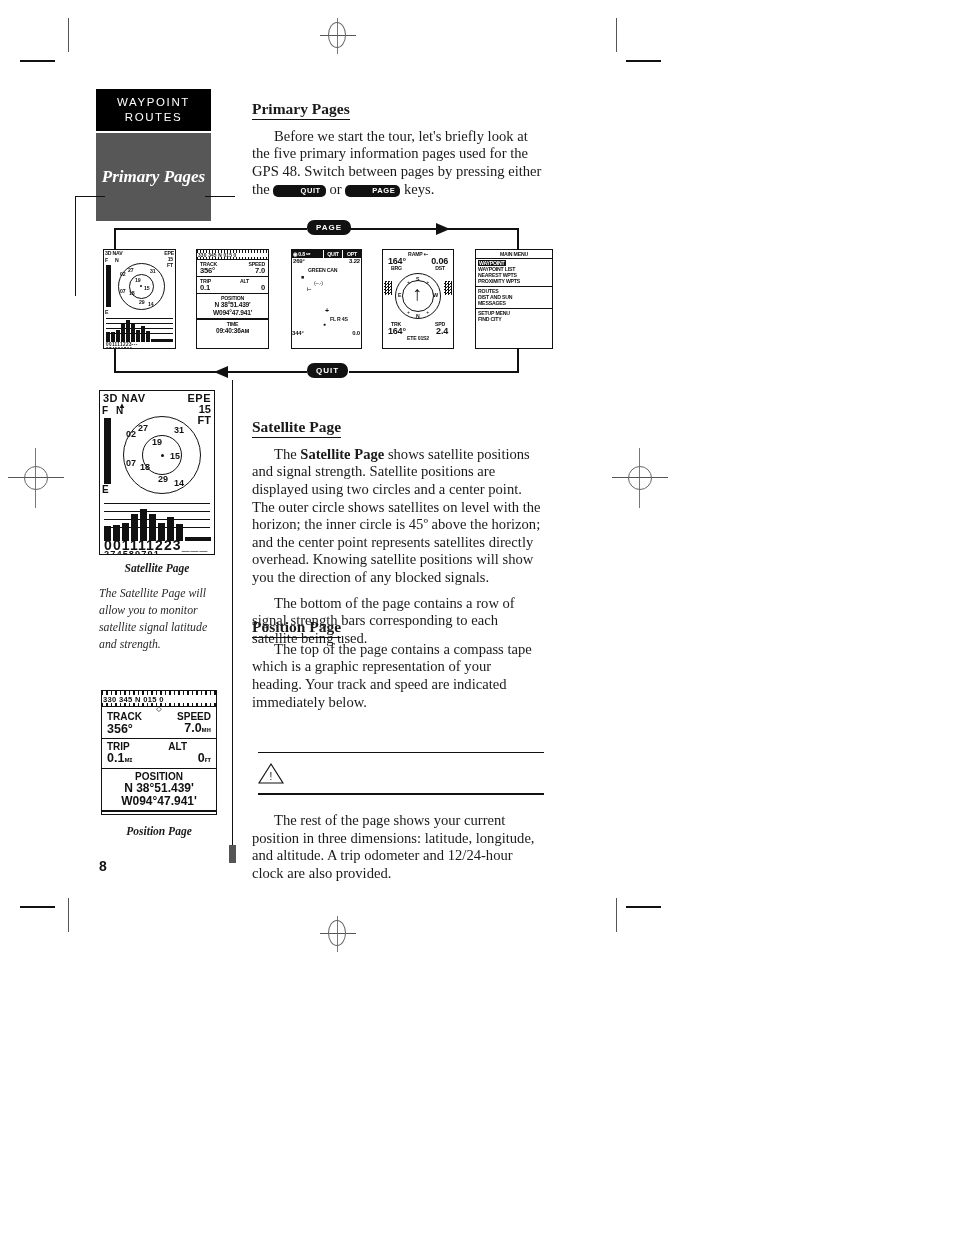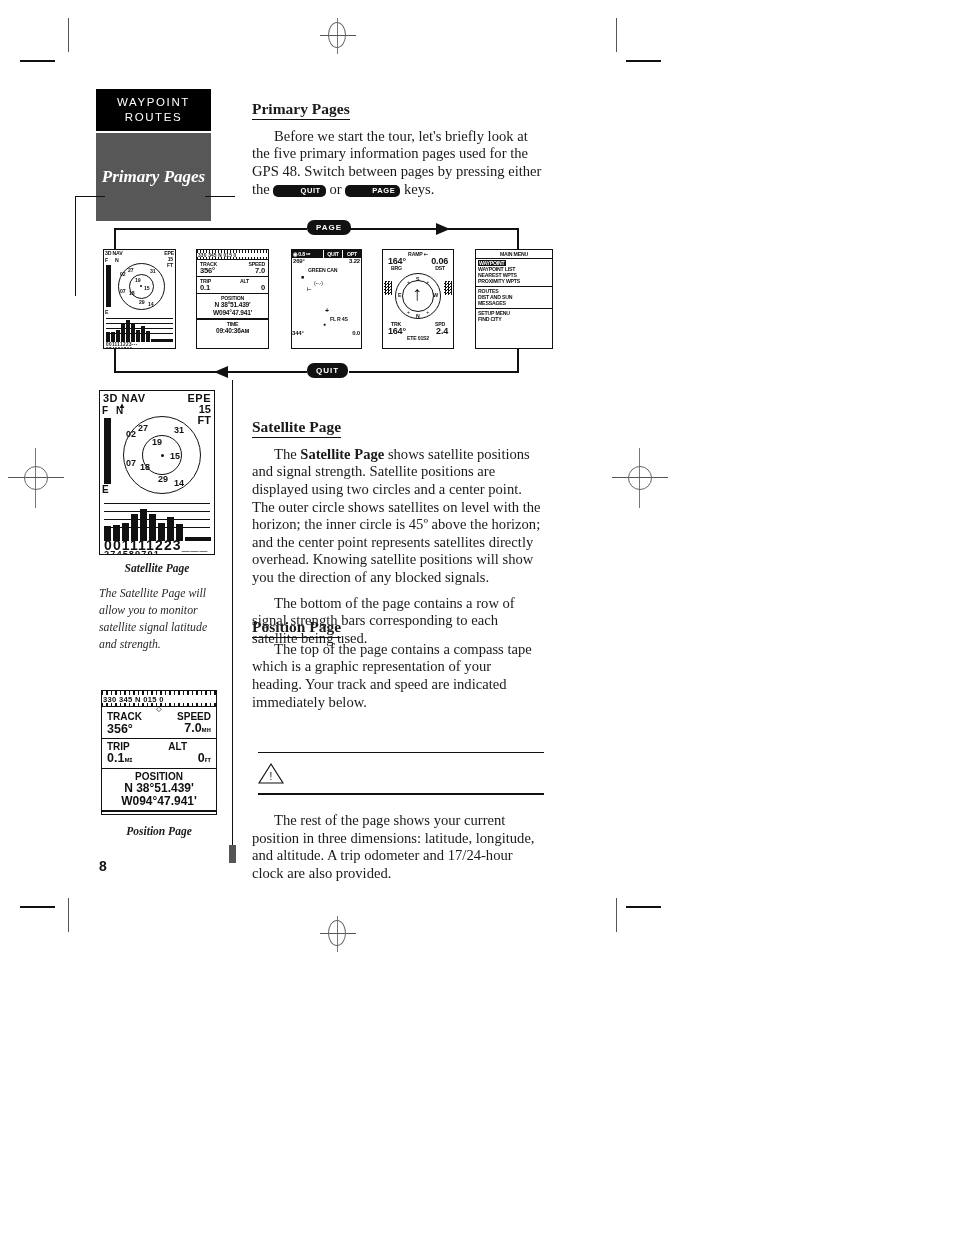--- a/index.html
+++ b/index.html
@@ -435,14 +435,14 @@
       <svg width="26" height="23" viewBox="0 0 26 23" aria-hidden="true">
         <polygon points="13,2 25,21 1,21" fill="none" stroke="#111" stroke-width="1.2"></polygon>
         <text x="13" y="18" font-size="10" font-family="Liberation Sans, sans-serif" text-anchor="middle" fill="#111">!</text>
       </svg>
     </div>
   </div>
   <div class="rule"></div>
 </div>
 
 <div style="position:absolute;left:252px;top:812px;width:292px;">
-  <p class="body">The rest of the page shows your current position in three dimensions: latitude, longitude, and altitude.  A trip odometer and 17/24-hour clock are also provided.</p>
+  <p class="body">The rest of the page shows your current position in three dimensions: latitude, longitude, and altitude.  A trip odometer and 12/24-hour clock are also provided.</p>
 </div>
 
 </body></html>

